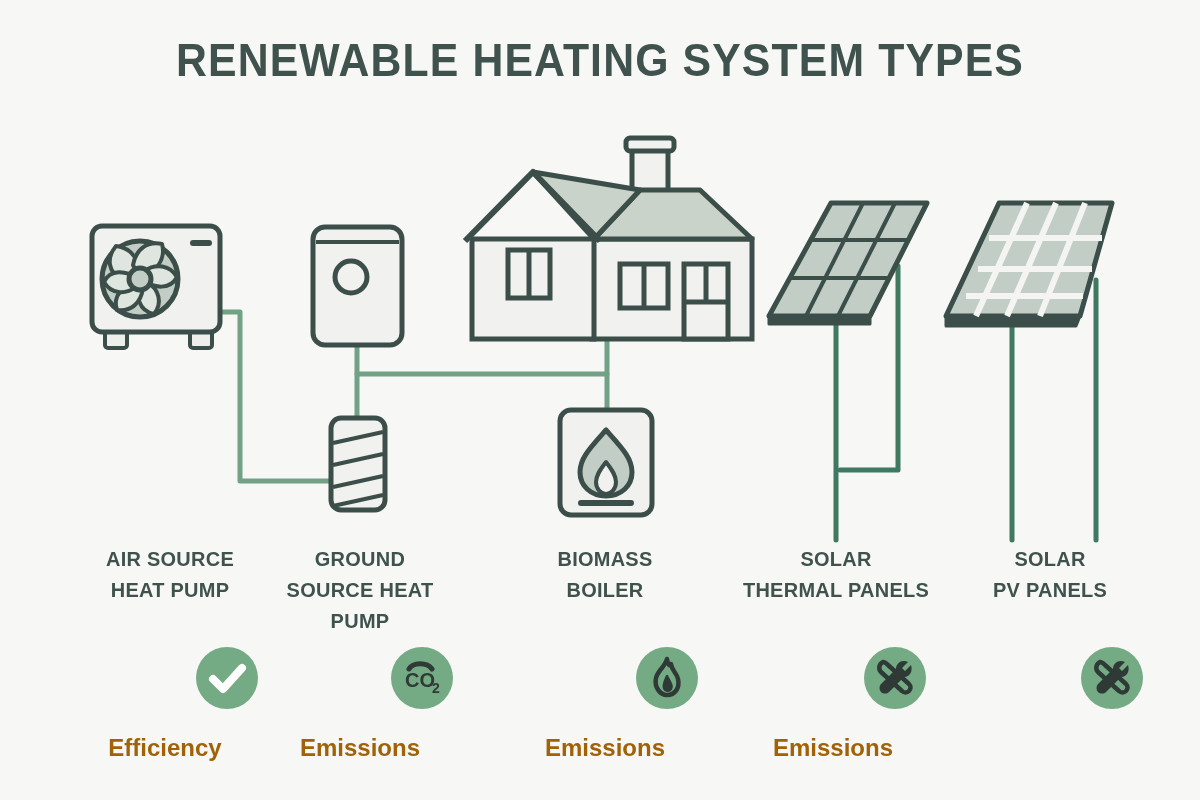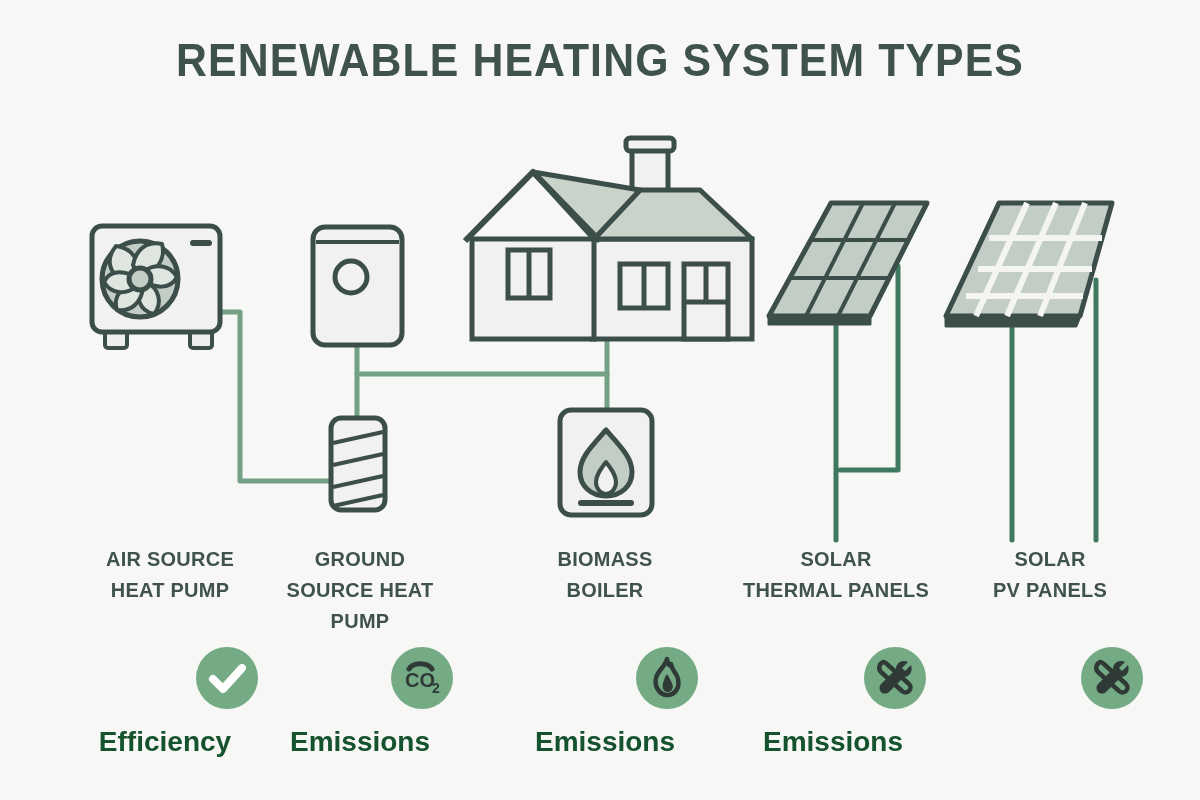--- a/index.html
+++ b/index.html
@@ -61,25 +61,25 @@
     width: 190px;
   }
   .benefit .circle-wrap {
     width: 190px;
     height: 66px;
     display: flex;
     align-items: center;
     justify-content: flex-end;
   }
   .benefit .benefit-label {
-    margin-top: 18px;
-    font-size: 28px;
+    margin-top: 24px;
+    font-size: 24px;
     line-height: 26px;
     font-weight: 600;
-    color: #14532d;
+    color: #a16207;
     font-family: "Liberation Sans", sans-serif;
   }
 </style>
 </head>
 <body>
 
 <div id="stage">
 
   <div class="page-title">RENEWABLE HEATING SYSTEM TYPES</div>
 

